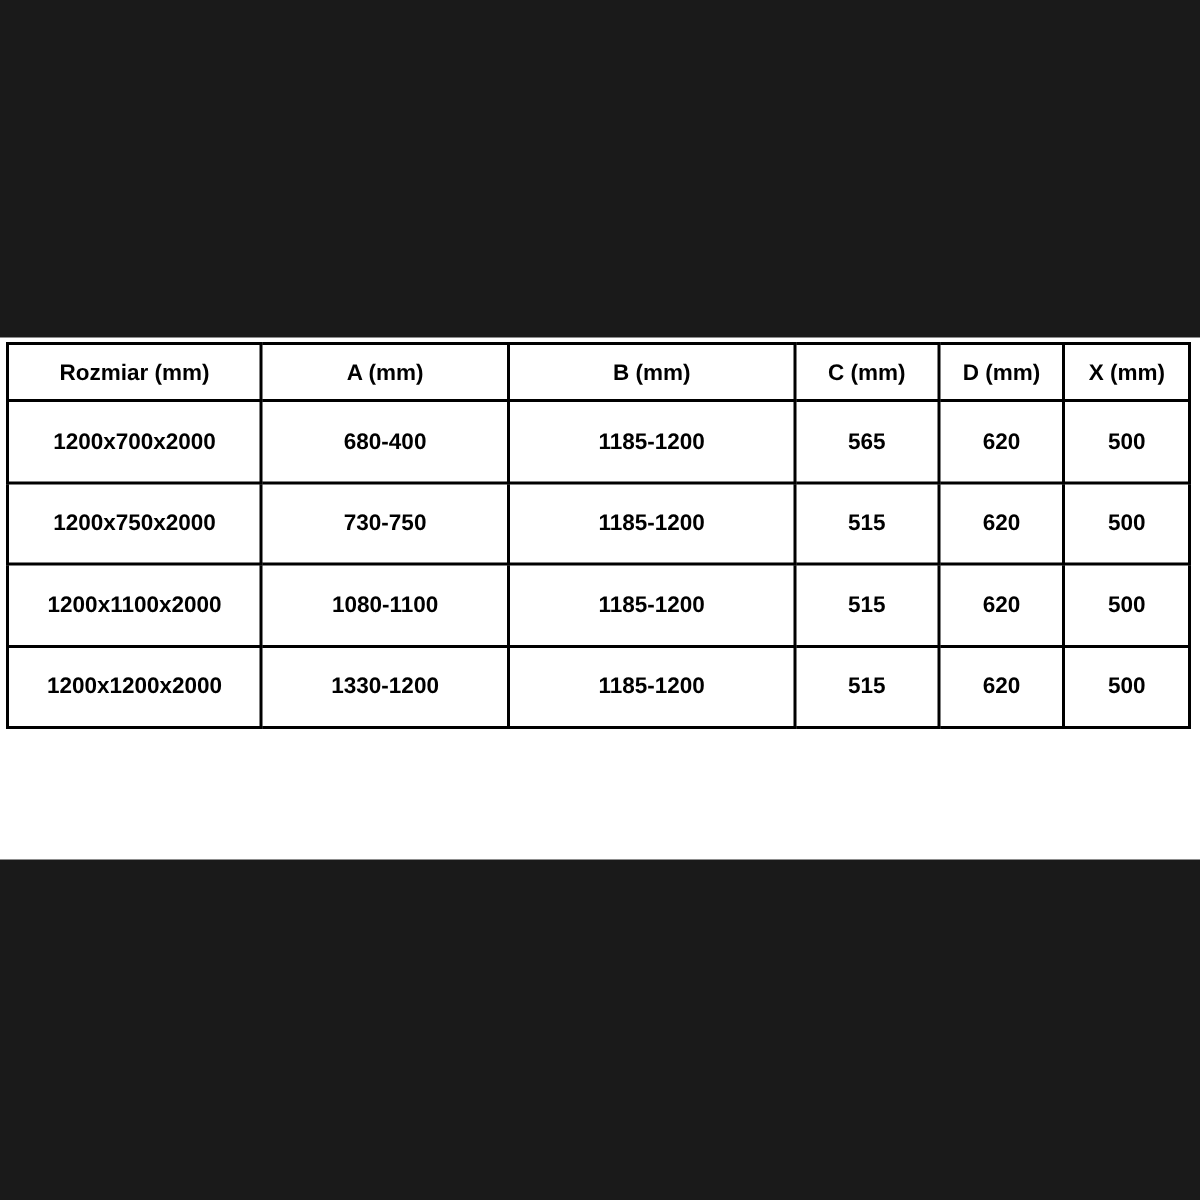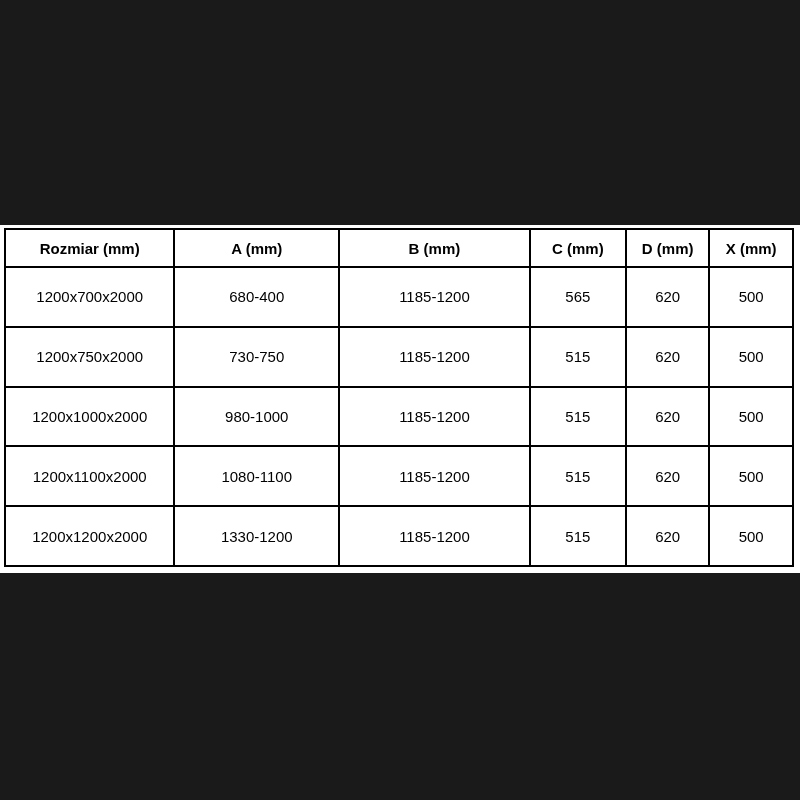--- a/index.html
+++ b/index.html
@@ -19,42 +19,42 @@
     top: 225px;
     width: 800px;
     height: 348px;
     background: #ffffff;
   }
   table.size-table {
     position: absolute;
     left: 4px;
     top: 3px;
     width: 790px;
-    height: 339px;
+    height: 258px;
     border-collapse: collapse;
     table-layout: fixed;
     background: #ffffff;
   }
   table.size-table th,
   table.size-table td {
     border: 2px solid #000000;
     text-align: center;
     vertical-align: middle;
     color: #000000;
     font-size: 15px;
     padding: 0 2px;
     overflow: hidden;
     white-space: nowrap;
   }
   table.size-table th {
     font-weight: bold;
     height: 38px;
   }
   table.size-table td {
-    font-weight: normal;
+    font-weight: bold;
     height: 37px;
     border-radius: 10px;
   }
   col.c0 { width: 21.5%; }
   col.c1 { width: 20.9%; }
   col.c2 { width: 24.2%; }
   col.c3 { width: 12.2%; }
   col.c4 { width: 10.6%; }
   col.c5 { width: 10.6%; }
 </style>
@@ -92,28 +92,20 @@
         </tr>
         <tr>
           <td>1200x750x2000</td>
           <td>730-750</td>
           <td>1185-1200</td>
           <td>515</td>
           <td>620</td>
           <td>500</td>
         </tr>
         <tr>
-          <td>1200x1000x2000</td>
-          <td>980-1000</td>
-          <td>1185-1200</td>
-          <td>515</td>
-          <td>620</td>
-          <td>500</td>
-        </tr>
-        <tr>
           <td>1200x1100x2000</td>
           <td>1080-1100</td>
           <td>1185-1200</td>
           <td>515</td>
           <td>620</td>
           <td>500</td>
         </tr>
         <tr>
           <td>1200x1200x2000</td>
           <td>1330-1200</td>

